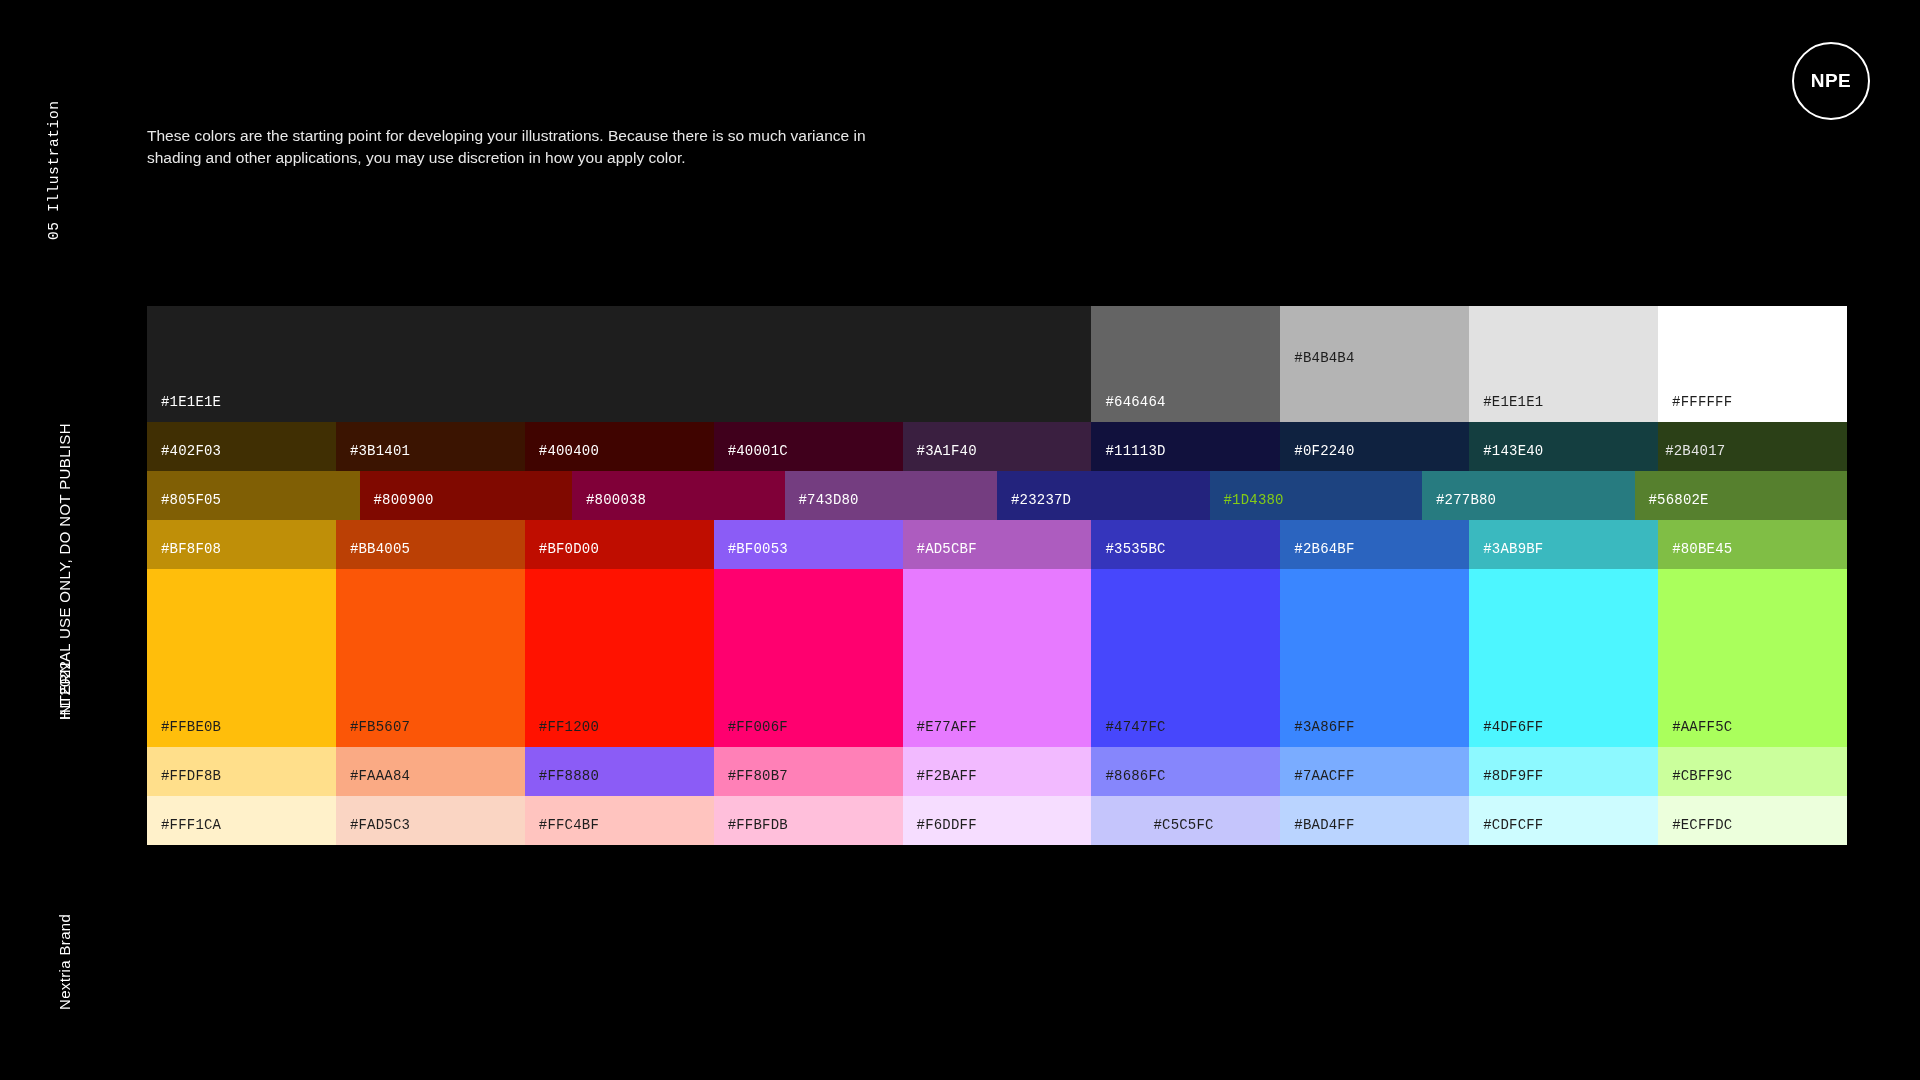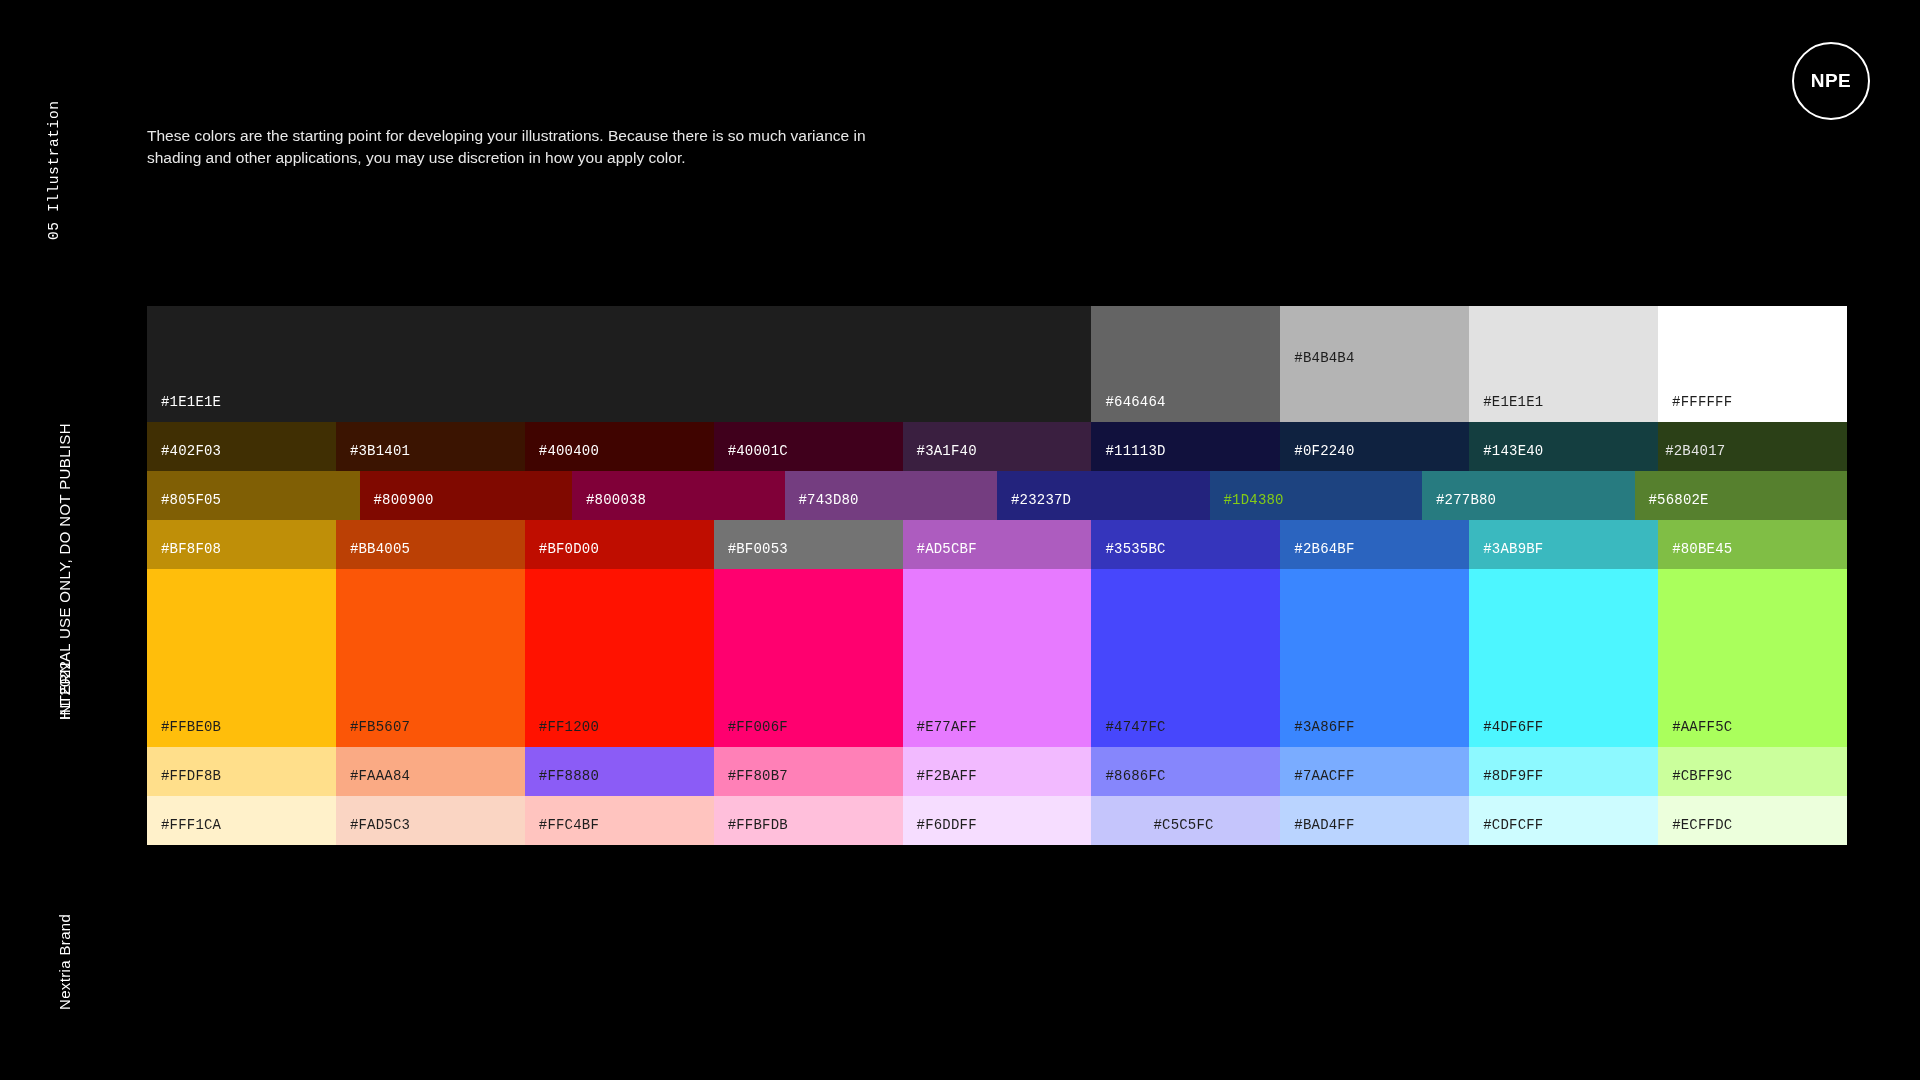--- a/index.html
+++ b/index.html
@@ -184,21 +184,21 @@
       <div class="prow row-std">
         <div class="cell" style="flex: 1 0 0px; width: 11.1111%; background: rgb(191, 143, 8);">
           <span class="hex" style="color: rgb(255, 255, 255);">#BF8F08</span>
         </div>
         <div class="cell" style="flex: 1 0 0px; width: 11.1111%; background: rgb(187, 64, 5);">
           <span class="hex" style="color: rgb(255, 255, 255);">#BB4005</span>
         </div>
         <div class="cell" style="flex: 1 0 0px; width: 11.1111%; background: rgb(191, 13, 0);">
           <span class="hex" style="color: rgb(255, 255, 255);">#BF0D00</span>
         </div>
-        <div class="cell" style="flex: 1 0 0px; width: 11.1111%; background: #737373;">
+        <div class="cell" style="flex: 1 0 0px; width: 11.1111%; background: #8b5cf6;">
           <span class="hex" style="color: rgb(255, 255, 255);">#BF0053</span>
         </div>
         <div class="cell" style="flex: 1 0 0px; width: 11.1111%; background: rgb(173, 92, 191);">
           <span class="hex" style="color: rgb(255, 255, 255);">#AD5CBF</span>
         </div>
         <div class="cell" style="flex: 1 0 0px; width: 11.1111%; background: rgb(53, 53, 188);">
           <span class="hex" style="color: rgb(255, 255, 255);">#3535BC</span>
         </div>
         <div class="cell" style="flex: 1 0 0px; width: 11.1111%; background: rgb(43, 100, 191);">
           <span class="hex" style="color: rgb(255, 255, 255);">#2B64BF</span>

